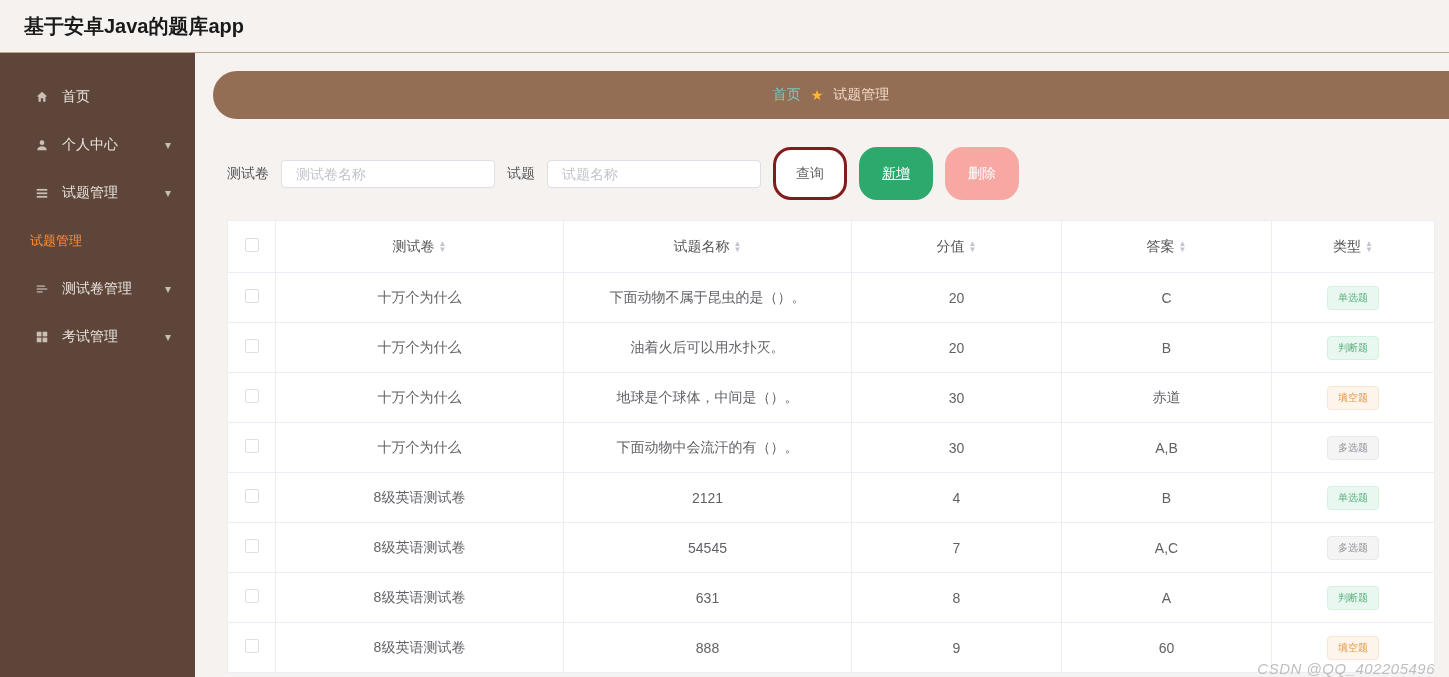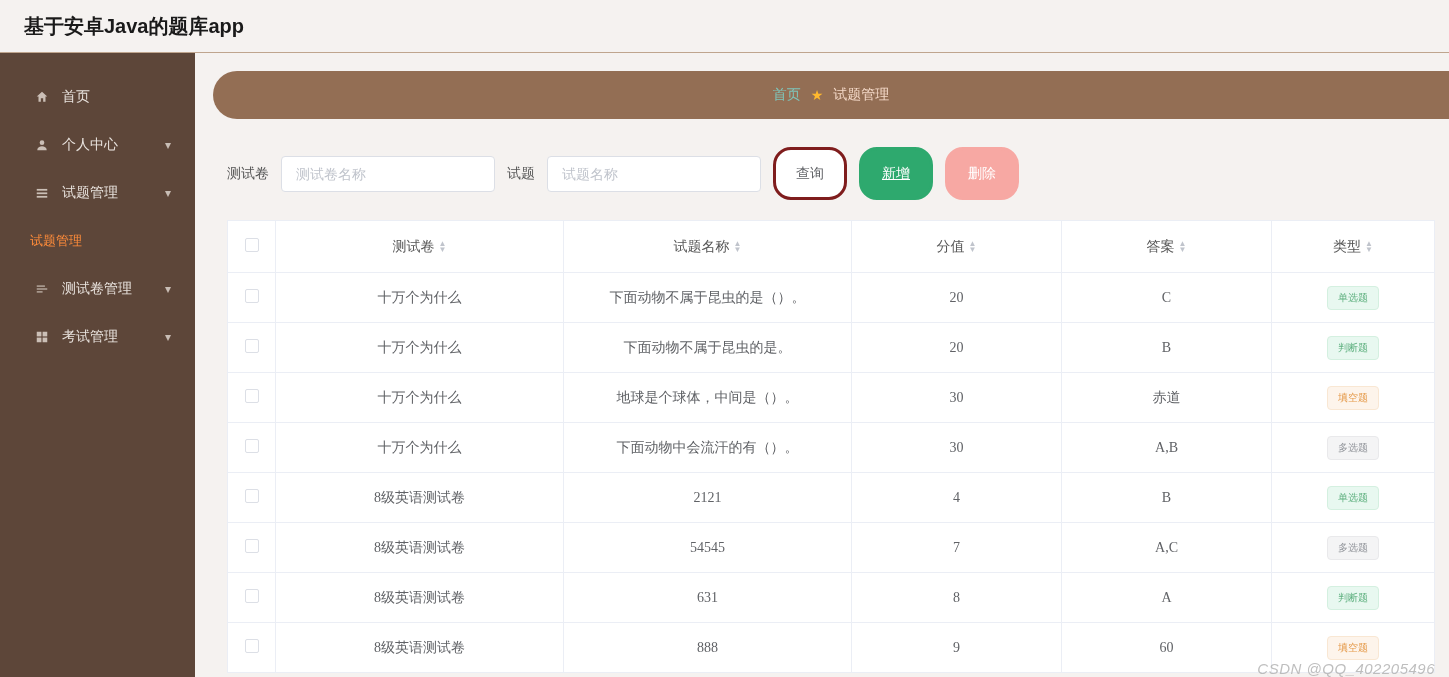--- a/index.html
+++ b/index.html
@@ -18,29 +18,29 @@
 
 .main { flex:1; padding:18px 0 0 18px; overflow:hidden; }
 
 .breadcrumb-bar { background:#936e54; height:48px; border-radius:30px 0 0 30px; display:flex; align-items:center; justify-content:center; color:#fff; margin-bottom:28px; gap:10px; }
 .breadcrumb-bar .home-link { color:#7ec6bb; font-size:14px; }
 .breadcrumb-bar .star { color:#ffb82e; font-size:14px; }
 .breadcrumb-bar .current { color:#f4d9c8; font-size:14px; }
 
 .filters { display:flex; align-items:center; gap:12px; padding:0 14px 20px 14px; }
 .filters label { color:#555; font-size:14px; }
-.filters input { height:36px; border:1px solid #dcdfe6; border-radius:4px; padding:0 14px; font-size:14px; color:#606266; }
+.filters input { height:28px; border:1px solid #dcdfe6; border-radius:4px; padding:0 14px; font-size:14px; color:#606266; }
 .filters input::placeholder { color:#c0c4cc; }
 .btn { height:53px; padding:0 20px; border-radius:18px; border:3px solid #7f1d1d; background:#fff; cursor:pointer; font-size:14px; }
 .btn-query { color:#606266; }
 .btn-add { background:#2ea96e; color:#fff; border-color:#2ea96e;text-decoration:underline; }
 .btn-del { background:#f7a8a3; color:#fff; border-color:#f7a8a3; }
 
 .table-wrap { padding:0 14px; }
-table { width:100%; border-collapse:collapse; background:#fff; border:1px solid #ebeef5;font-family:Liberation Serif, serif; }
+table { width:100%; border-collapse:collapse; background:#fff; border:1px solid #ebeef5; }
 th, td { border:1px solid #ebeef5; text-align:center; font-size:14px; color:#606266; }
 th { height:52px; font-weight:500; color:#555; }
 td { height:50px; }
 .sort-caret { display:inline-flex; flex-direction:column; margin-left:4px; line-height:6px; font-size:8px; color:#c0c4cc; vertical-align:middle; }
 .chk { width:14px; height:14px; border:1px solid #dcdfe6; border-radius:2px; display:inline-block; }
 .tag { display:inline-block; padding:4px 10px; border-radius:4px; font-size:10px; }
 .tag-green { background:#e8f8f0; color:#5daf7e; border:1px solid #d4f0e0; }
 .tag-orange { background:#fdf4eb; color:#e59a4a; border:1px solid #f9e7d3; }
 .tag-gray { background:#f4f4f5; color:#909399; border:1px solid #e9e9eb; }
 
@@ -148,21 +148,21 @@
               <td><span class="chk"></span></td>
               <td>十万个为什么</td>
               <td>下面动物不属于昆虫的是（）。</td>
               <td>20</td>
               <td>C</td>
               <td><span class="tag tag-green">单选题</span></td>
             </tr>
             <tr>
               <td><span class="chk"></span></td>
               <td>十万个为什么</td>
-              <td>下面动物不属于昆虫的是。</td>
+              <td>油着火后可以用水扑灭。</td>
               <td>20</td>
               <td>B</td>
               <td><span class="tag tag-green">判断题</span></td>
             </tr>
             <tr>
               <td><span class="chk"></span></td>
               <td>十万个为什么</td>
               <td>地球是个球体，中间是（）。</td>
               <td>30</td>
               <td>赤道</td>

